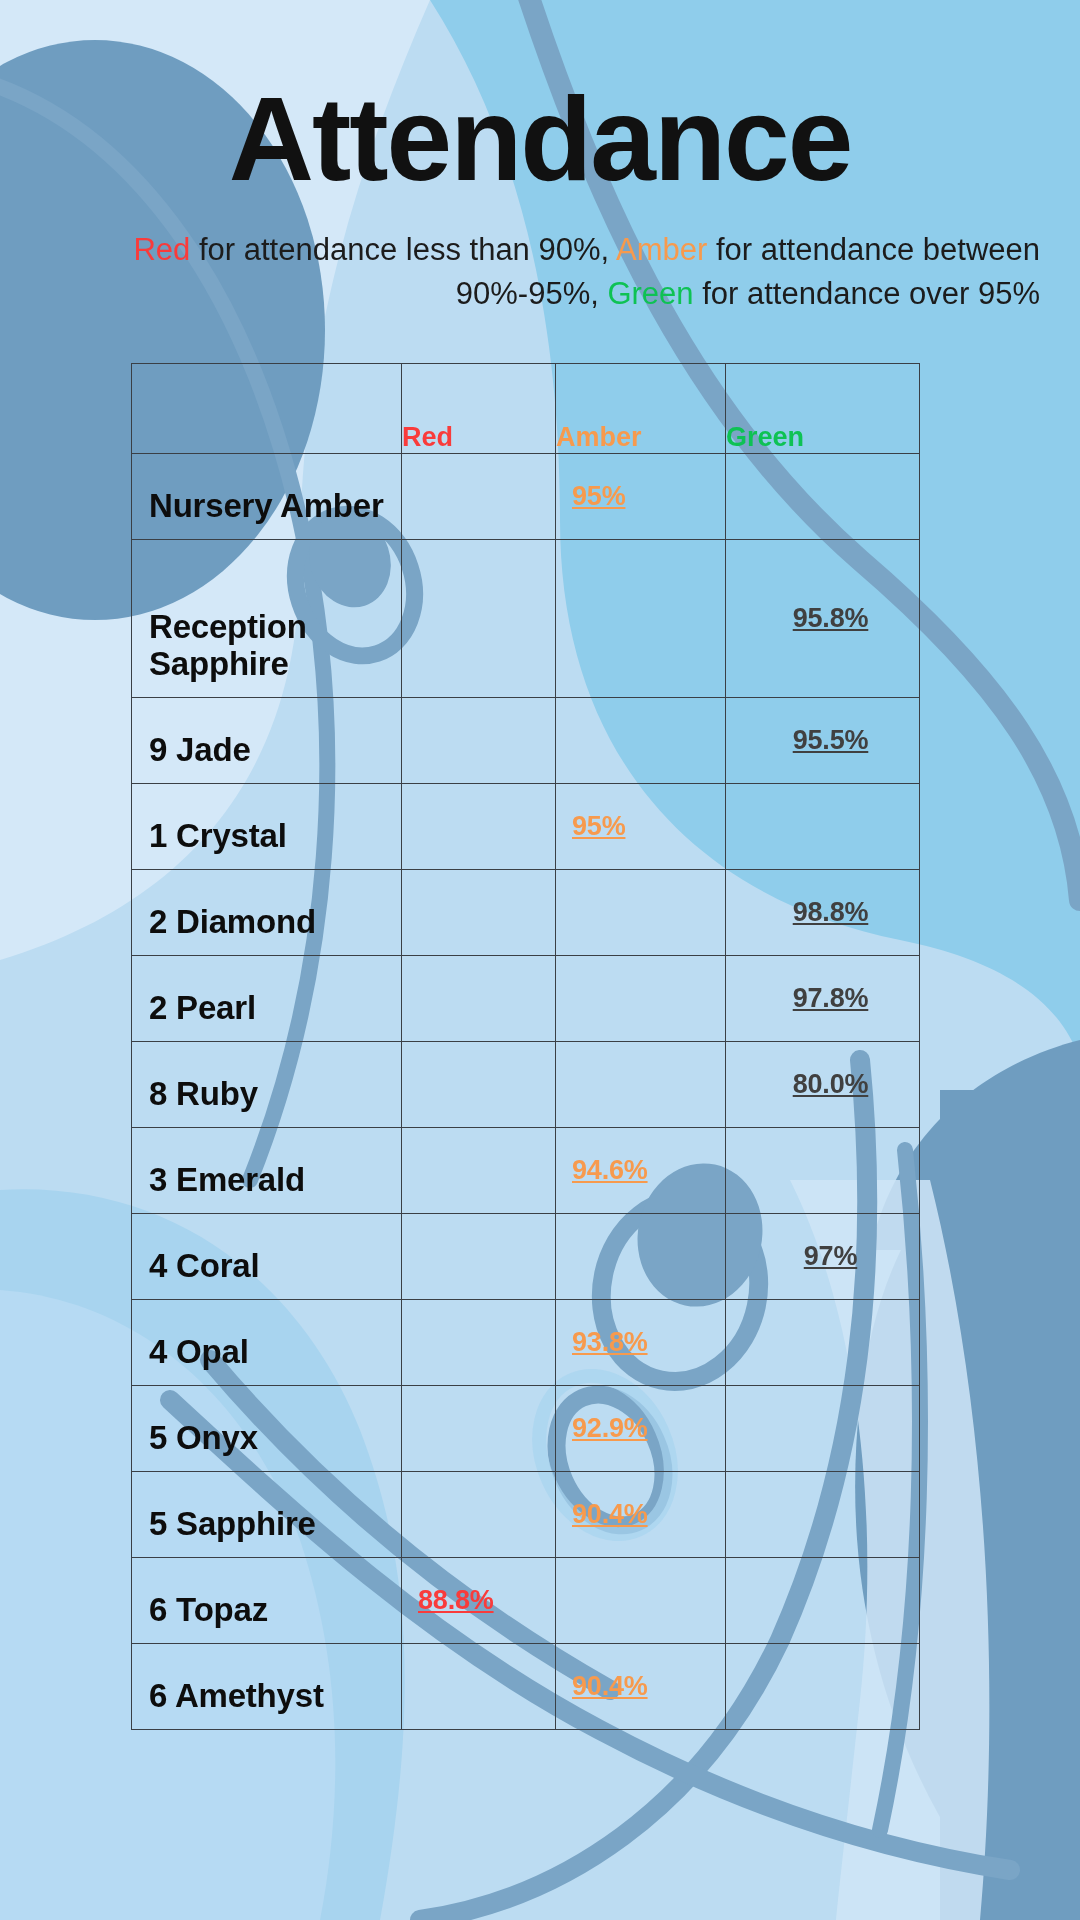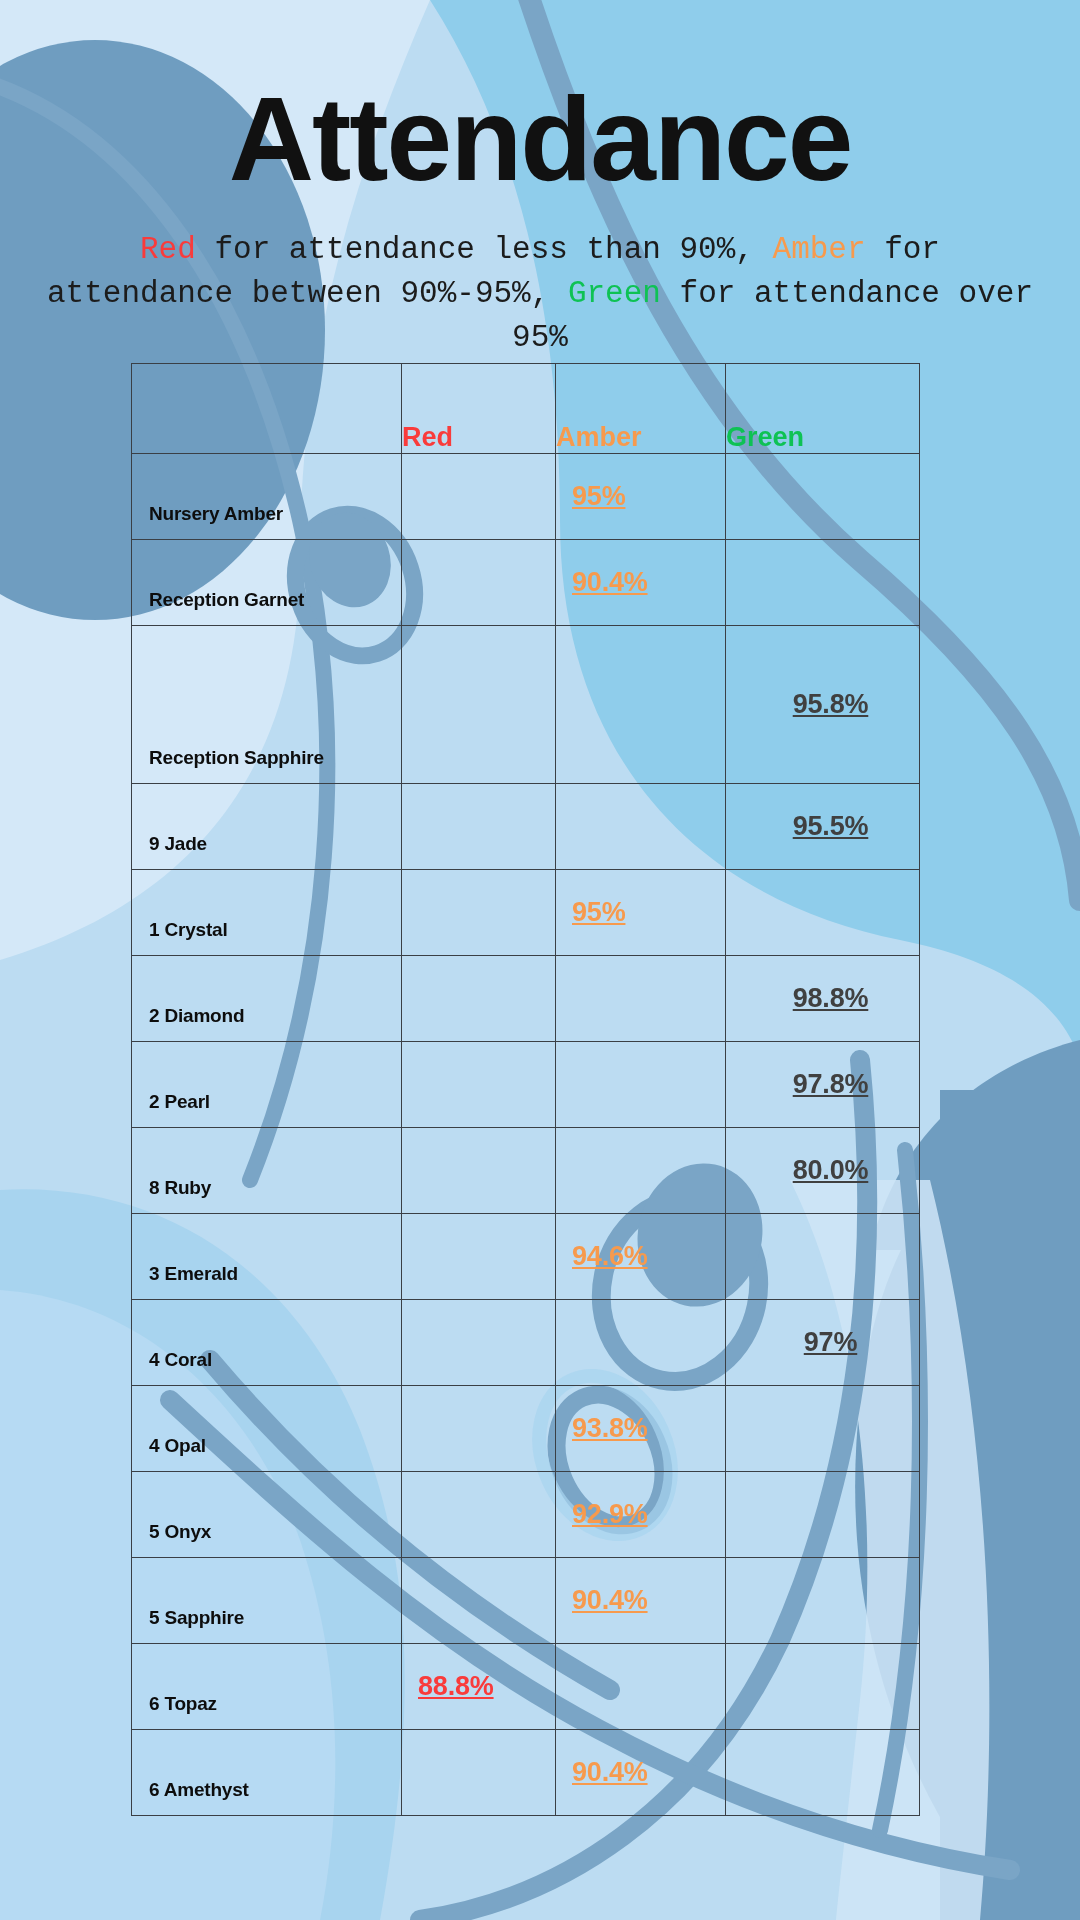--- a/index.html
+++ b/index.html
@@ -31,25 +31,25 @@
     font-size:118px;
     font-weight:bold;
     letter-spacing:-2px;
     color:#111111;
     line-height:1.05;
     font-family:"Liberation Sans", sans-serif;
   }
   .subtitle {
     position:absolute;
     top:228px; left:40px; width:1000px;
-    text-align:center;
+    text-align:right;
     font-size:31px;
     line-height:1.42;
     color:#1c1c1c;
-    font-family:Liberation Mono, monospace;
+    font-family:Liberation Sans, sans-serif;
   }
   .sw-red   { color:#f93b3b; }
   .sw-amber { color:#f79a4d; }
   .sw-green { color:#0ec254; }
 
   
   .table-wrap {
     position:absolute;
     left:131px; top:363px;
     width:788px;
@@ -80,21 +80,21 @@
   }
   thead th.blank-head { }
   th.h-red   { color:#f93b3b; }
   th.h-amber { color:#f79a4d; }
   th.h-green { color:#0ec254; }
 
   tbody td {
     height:86px;
   }
   tbody td.name {
-    font-size:19px;
+    font-size:33px;
     font-weight:bold;
     color:#0d0d0d;
     padding:0 6px 14px 17px;
     line-height:1.14;
     letter-spacing:-0.2px;
   }
   tbody tr.tall td { height:158px; }
   tbody td.val {
     font-size:27px;
     font-weight:bold;
@@ -178,26 +178,20 @@
             <th class="h-green">Green</th>
           </tr>
         </thead>
         <tbody id="tbody">
             <tr>
               <td class="name">Nursery Amber</td>
               <td class="val v-red"></td>
               <td class="val v-amber">95%</td>
               <td class="val v-green"></td>
             </tr>
-            <tr>
-              <td class="name">Reception Garnet</td>
-              <td class="val v-red"></td>
-              <td class="val v-amber">90.4%</td>
-              <td class="val v-green"></td>
-            </tr>
             <tr class="tall">
               <td class="name">Reception Sapphire</td>
               <td class="val v-red"></td>
               <td class="val v-amber"></td>
               <td class="val v-green">95.8%</td>
             </tr>
             <tr>
               <td class="name">9 Jade</td>
               <td class="val v-red"></td>
               <td class="val v-amber"></td>

